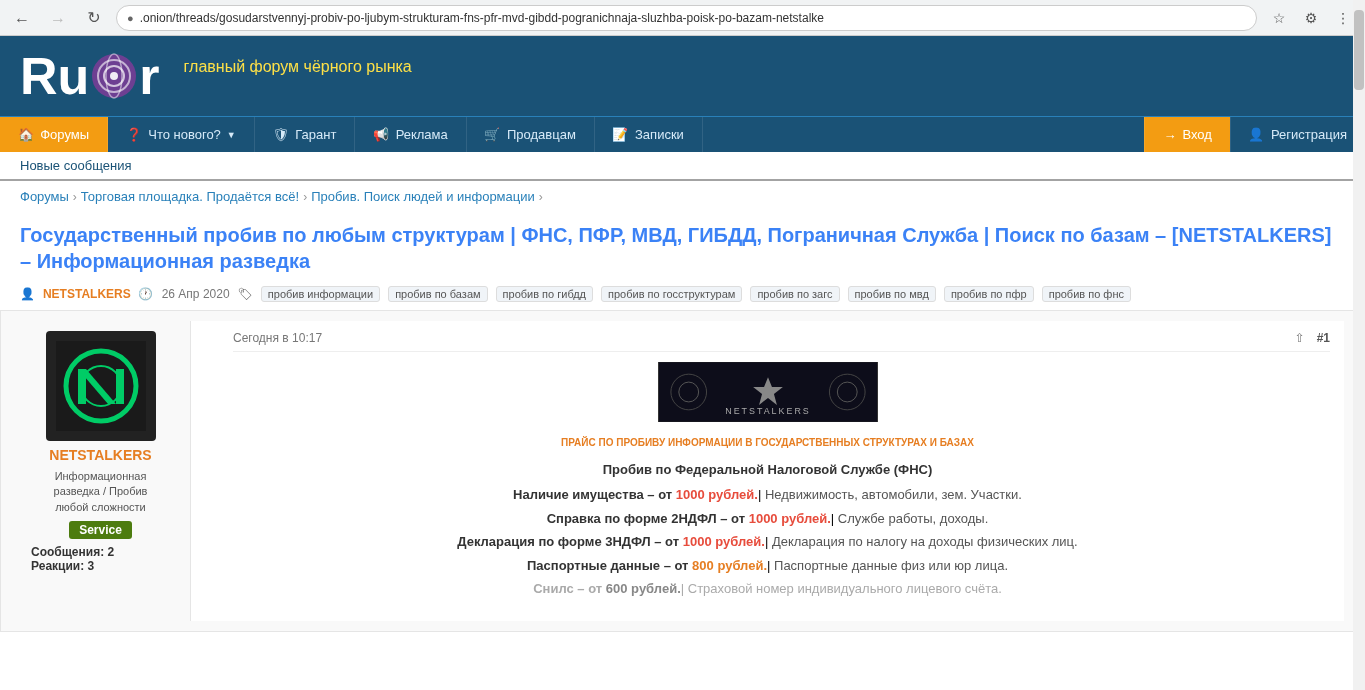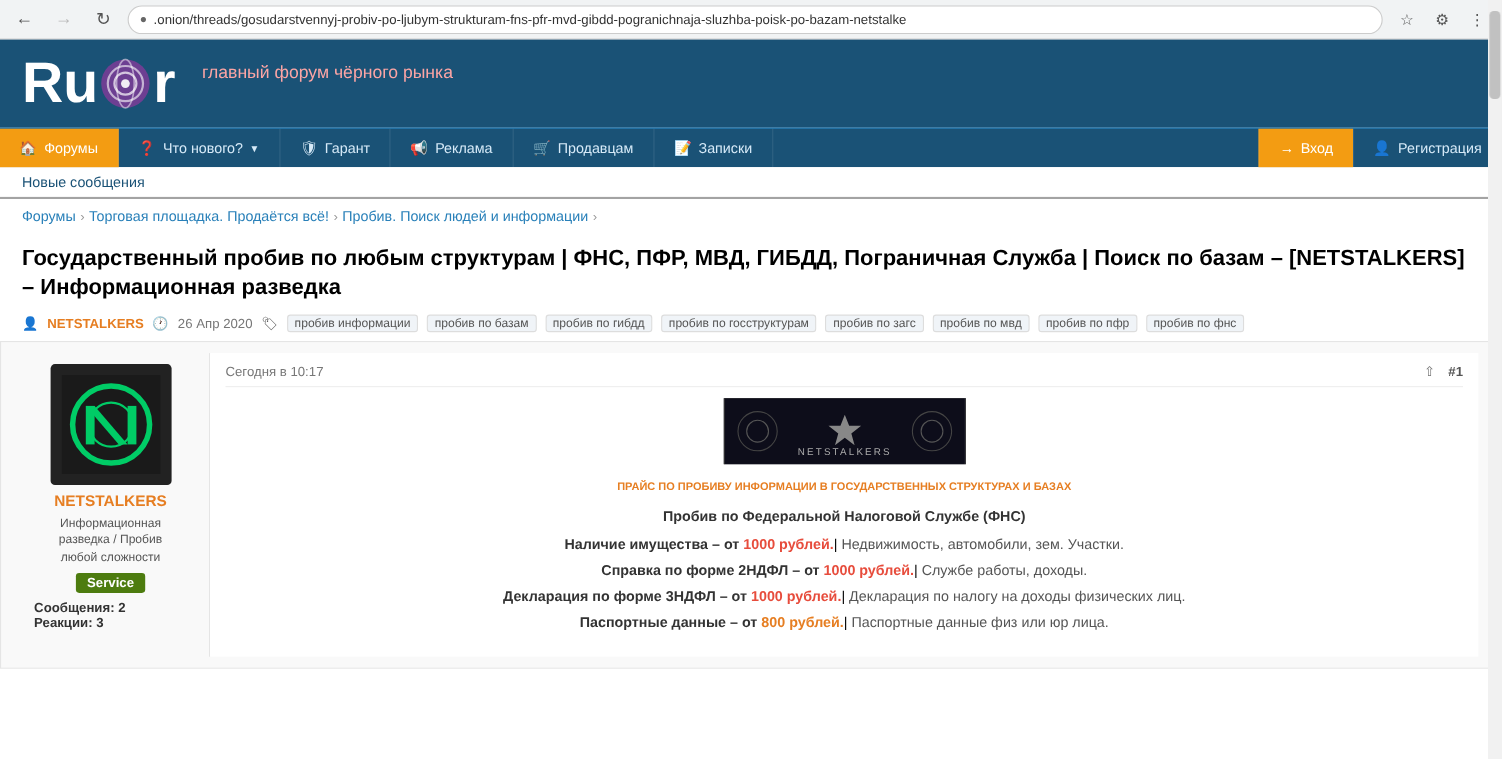--- a/index.html
+++ b/index.html
@@ -58,21 +58,21 @@
       align-items: center;
       gap: 20px;
       min-height: 80px;
     }
     .logo-area {
       display: flex;
       align-items: center;
       gap: 8px;
     }
     .site-tagline {
-      color: #fca5a5;
+      color: #fde047;
       font-size: 16px;
       font-weight: normal;
       margin-left: 4px;
       align-self: flex-start;
       padding-top: 12px;
     }
 
     
     .site-nav {
       background: #1a5276;
@@ -126,21 +126,21 @@
     .breadcrumb .sep { color: #999; font-size: 12px; }
 
     
     .thread-title {
       padding: 10px 20px 8px;
       background: #fff;
     }
     .thread-title h1 {
       font-size: 20px;
       font-weight: bold;
-      color: #000000;
+      color: #3b82f6;
       line-height: 1.3;
     }
 
     
     .thread-meta {
       padding: 4px 20px 8px;
       background: #fff;
       display: flex;
       align-items: center;
       gap: 8px;
@@ -226,20 +226,21 @@
       padding: 10px 14px;
       background: #fff;
     }
     .post-header {
       display: flex;
       justify-content: space-between;
       align-items: center;
       margin-bottom: 10px;
       border-bottom: 1px solid #eee;
       padding-bottom: 6px;
+      margin-left: 28px;
     }
     .post-date { font-size: 12px; color: #777; }
     .post-actions { display: flex; align-items: center; gap: 12px; font-size: 12px; color: #777; }
     .post-actions span { cursor: pointer; }
     .post-num { color: #555; font-weight: bold; }
 
     
     .banner-area {
       text-align: center;
       margin-bottom: 12px;
@@ -488,20 +489,23 @@
       </div>
 
       <div class="price-row">
         <span class="label">Декларация по форме 3НДФЛ – от </span><span style="color:#e74c3c;font-weight:bold;">1000 рублей.</span><span>| </span><span class="desc">Декларация по налогу на доходы физических лиц.</span>
       </div>
 
       <div class="price-row">
         <span class="label">Паспортные данные – от </span><span style="color:#e67e22;font-weight:bold;">800 рублей.</span><span>| </span><span class="desc">Паспортные данные физ или юр лица.</span>
       </div>
 
+      <div class="price-row" style="color:#aaa;">
+        <span class="label" style="color:#aaa;font-weight:bold;">Снилс – от </span><span style="color:#888;font-weight:bold;">600 рублей.</span><span>| </span><span style="color:#aaa;">Страховой номер индивидуального лицевого счёта.</span>
+      </div>
     </div>
 
   </div>
 </div>
 
 <div class="scrollbar-track">
   <div class="scrollbar-thumb"></div>
 </div>
 
 </body></html>

